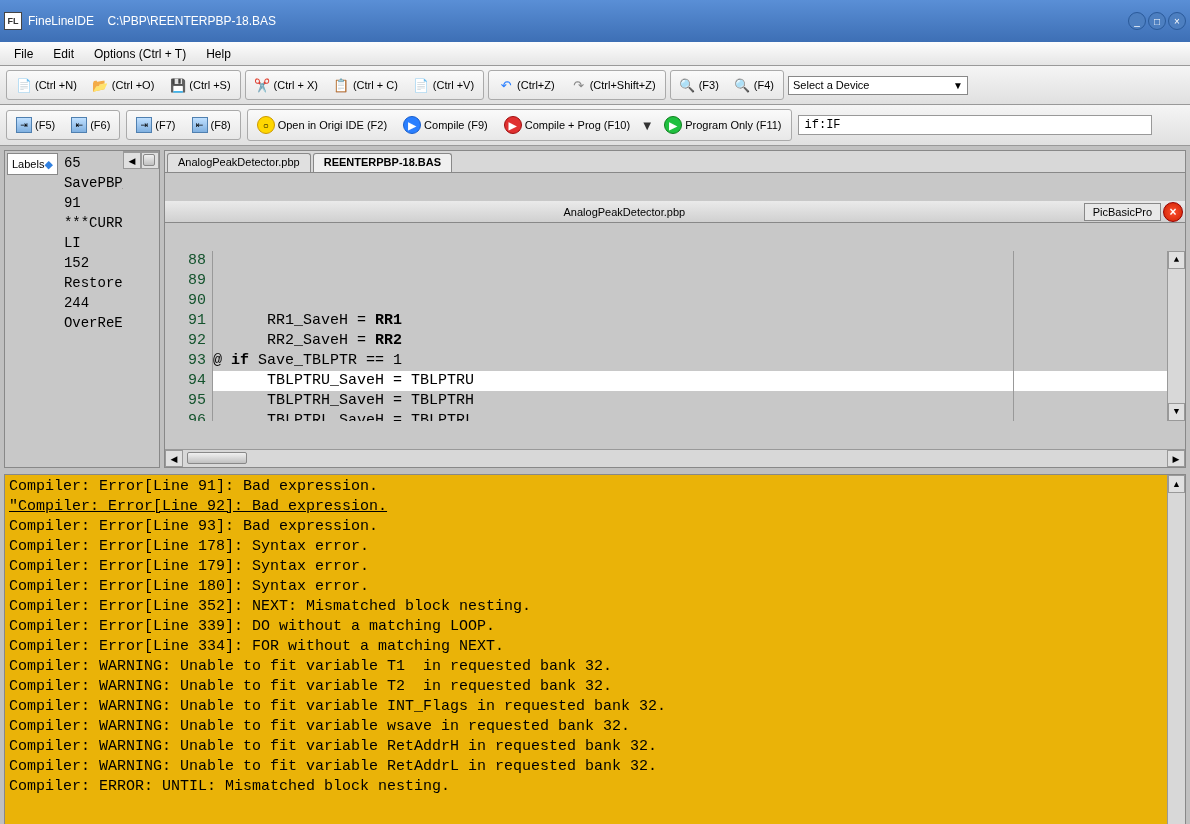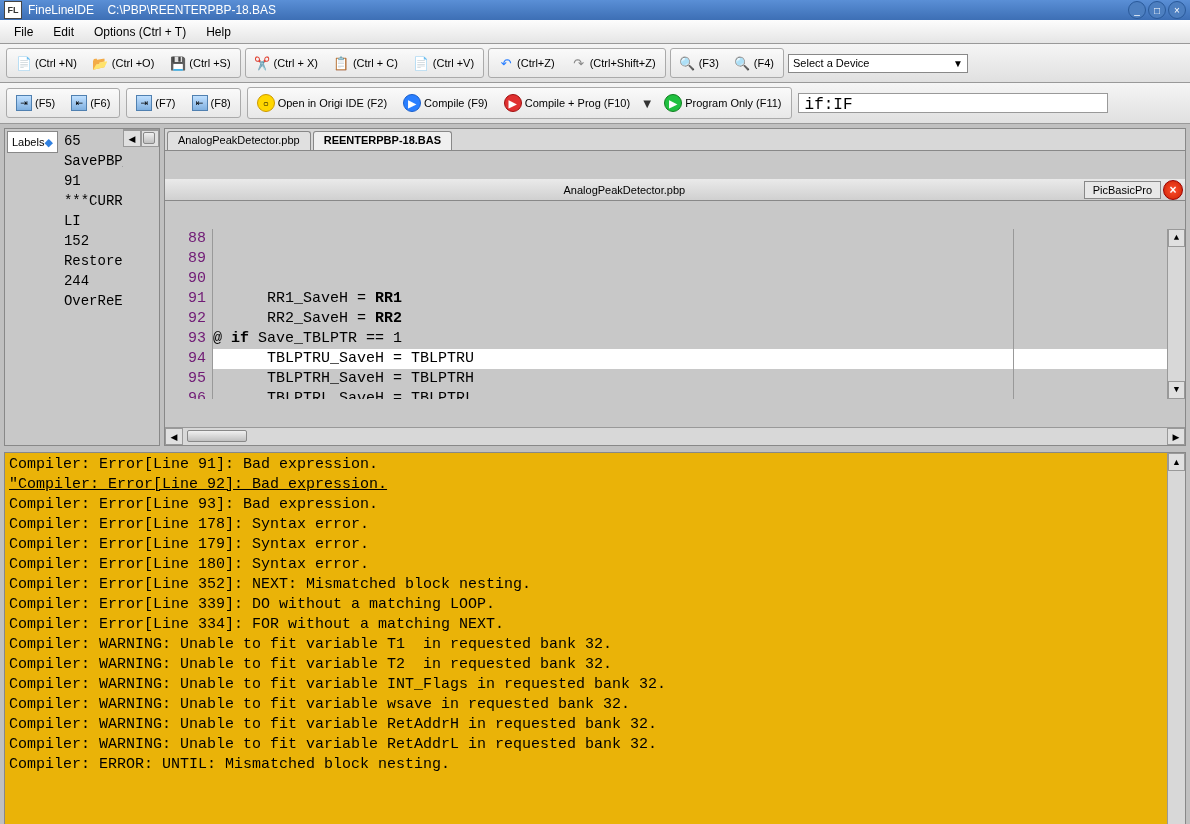--- a/index.html
+++ b/index.html
@@ -5,21 +5,21 @@
 * { box-sizing: border-box; margin: 0; padding: 0; }
 body {
   font-family: Tahoma, Arial, sans-serif;
   font-size: 11px;
   background: #c0c0c0;
   width: 1190px;
   height: 824px;
   overflow: hidden;
 }
 .titlebar {
-  height: 20px;
+  height: 42px;
   background: linear-gradient(to bottom, #5a8fd6, #3d6fb5);
   display: flex;
   align-items: center;
   padding: 0 4px;
   color: #fff;
 }
 .title-icon {
   width: 18px;
   height: 18px;
   background: #fff;
@@ -117,21 +117,21 @@
   border: 1px solid #5080b0;
   position: relative;
   font-size: 9px;
   display: flex;
   align-items: center;
   justify-content: center;
 }
 .if-txt {
   border: 1px solid #999; background: #fff;
   padding: 2px 6px; font-family: 'Courier New', monospace;
-  font-size: 16px; width: 310px; height: 20px;
+  font-size: 12px; width: 354px; height: 20px;
 }
 .content-row {
   display: flex; height: 326px;
   padding: 4px; gap: 4px;
 }
 .left-panel {
   width: 156px;
   display: flex; flex-direction: row;
   background: #c8c8c8;
   border: 1px solid #888;
@@ -216,21 +216,21 @@
   background: #c8c8c8;
   font-family: 'Courier New', monospace;
   font-size: 15px;
   overflow: hidden;
   position: relative;
 }
 .gutter {
   width: 48px;
   text-align: right;
   padding-right: 6px;
-  color: #701a75;
+  color: #14532d;
   background: #c8c8c8;
   border-right: 1px solid #999;
   line-height: 20px;
 }
 .code { flex: 1; line-height: 20px; white-space: pre; position: relative; }
 .code-line { height: 20px; }
 .code-line.highlight { background: #ffffff; }
 .kw { font-weight: bold; }
 .vscrollbar {
   width: 18px;

